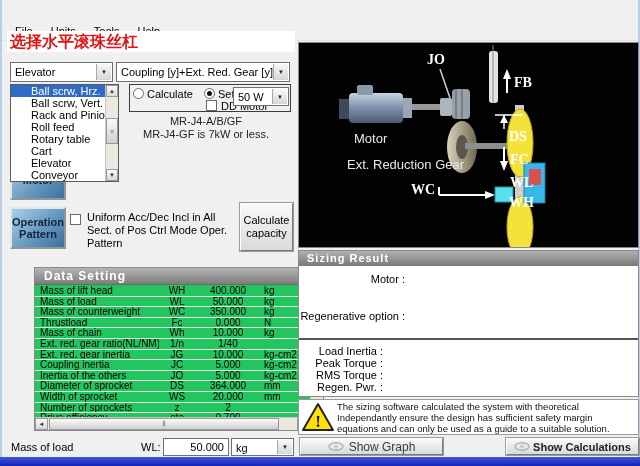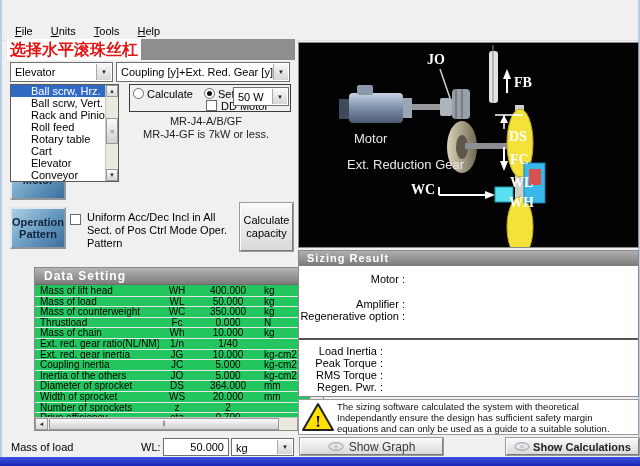--- a/index.html
+++ b/index.html
@@ -24,21 +24,21 @@
   .win-btn.close { width:42px; height:17px; background:linear-gradient(#f0a295,#d54e3b 40%,#b03322);
                    color:#fff; font-size:11px; font-weight:bold; }
 
   
   .menubar { position:absolute; top:22px; left:0; right:0; height:19px; background:#f0f0f0;
              border-bottom:1px solid #e2e2e2; display:flex; align-items:center; padding-left:4px; }
   .menu-item { display:inline-block; padding:2px 9px 3px 9px; font-size:11px; }
   .menu-item::first-letter { text-decoration:underline; }
 
   
-  .banner { position:absolute; top:39px; left:5px; width:288px; height:21px; display:flex; }
+  .banner { position:absolute; top:31px; left:5px; width:288px; height:21px; display:flex;flex-direction:column; }
   .banner-text { background:#ffffff; color:#e21414; font-weight:bold; font-size:16px;
                  line-height:21px; padding:0 3px; white-space:nowrap; }
   .banner-fill { flex:1; background:#8e8e8e; }
 
   
   .combo { position:absolute; height:20px; background:#fff; border:1px solid #6f6f6f;
            font-size:11px; line-height:18px; padding-left:4px; overflow:hidden; white-space:nowrap; }
   .combo .arrow { position:absolute; top:1px; right:1px; bottom:1px; width:15px;
                   background:linear-gradient(#f8f8f8,#d6d6d6); border-left:1px solid #a8a8a8;
                   display:flex; align-items:center; justify-content:center; font-size:6px; color:#222; }
@@ -395,21 +395,20 @@
     <span class="dlabel lbl-wl">WL</span>
     <span class="dlabel lbl-wh">WH</span>
     <span class="dlabel lbl-wc">WC</span>
     <span class="dlabel2 lbl-motor">Motor</span>
     <span class="dlabel2 lbl-ext">Ext. Reduction Gear</span>
   </div>
 
   <div class="sizing-panel">
     <div class="sizing-header">Sizing Result</div>
     <span class="sz-field" style="top:22px;">Motor :</span>
-    <span class="sz-field" style="top:47px;">Amplifier :</span>
     <span class="sz-field" style="top:59px;">Regenerative option :</span>
     <div class="sz-sep"></div>
     <span class="sz-field2" style="top:94px;">Load Inertia :</span>
     <span class="sz-field2" style="top:106px;">Peak Torque :</span>
     <span class="sz-field2" style="top:118px;">RMS Torque :</span>
     <span class="sz-field2" style="top:130px;">Regen. Pwr. :</span>
   </div>
 
   <div class="warning-box">
     <div class="warn-icon">

